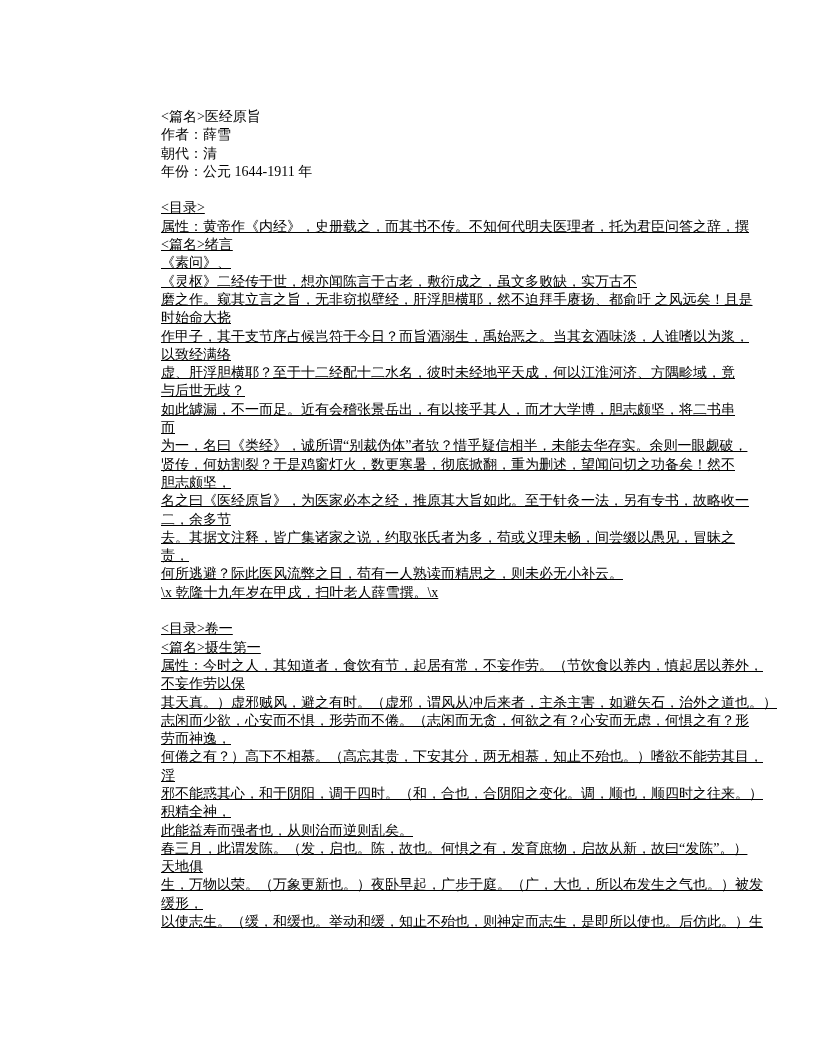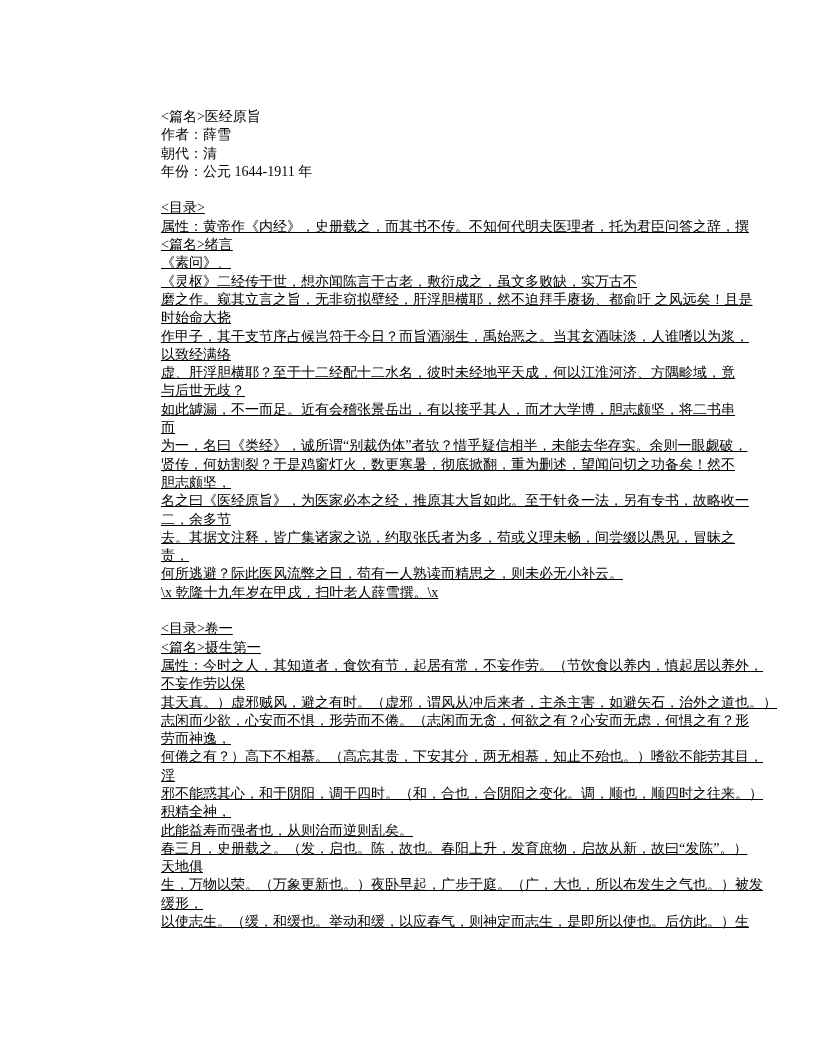--- a/index.html
+++ b/index.html
@@ -79,20 +79,20 @@
         <div class="text-line">属性：今时之人，其知道者，食饮有节，起居有常，不妄作劳。（节饮食以养内，慎起居以养外，</div>
         <div class="text-line">不妄作劳以保</div>
         <div class="text-line">其天真。）虚邪贼风，避之有时。（虚邪，谓风从冲后来者，主杀主害，如避矢石，治外之道也。）</div>
         <div class="text-line">志闲而少欲，心安而不惧，形劳而不倦。（志闲而无贪，何欲之有？心安而无虑，何惧之有？形</div>
         <div class="text-line">劳而神逸，</div>
         <div class="text-line">何倦之有？）高下不相慕。（高忘其贵，下安其分，两无相慕，知止不殆也。）嗜欲不能劳其目，</div>
         <div class="text-line">淫</div>
         <div class="text-line">邪不能惑其心，和于阴阳，调于四时。（和，合也，合阴阳之变化。调，顺也，顺四时之往来。）</div>
         <div class="text-line">积精全神，</div>
         <div class="text-line">此能益寿而强者也，从则治而逆则乱矣。</div>
-        <div class="text-line">春三月，史册载之。（发，启也。陈，故也。春阳上升，发育庶物，启故从新，故曰“发陈”。）</div>
+        <div class="text-line">春三月，此谓发陈。（发，启也。陈，故也。何惧之有，发育庶物，启故从新，故曰“发陈”。）</div>
         <div class="text-line">天地俱</div>
         <div class="text-line">生，万物以荣。（万象更新也。）夜卧早起，广步于庭。（广，大也，所以布发生之气也。）被发</div>
         <div class="text-line">缓形，</div>
-        <div class="text-line">以使志生。（缓，和缓也。举动和缓，以应春气，则神定而志生，是即所以使也。后仿此。）生</div>
+        <div class="text-line">以使志生。（缓，和缓也。举动和缓，知止不殆也，则神定而志生，是即所以使也。后仿此。）生</div>
       </div>
     </div>
 </div>
 
 </body></html>

